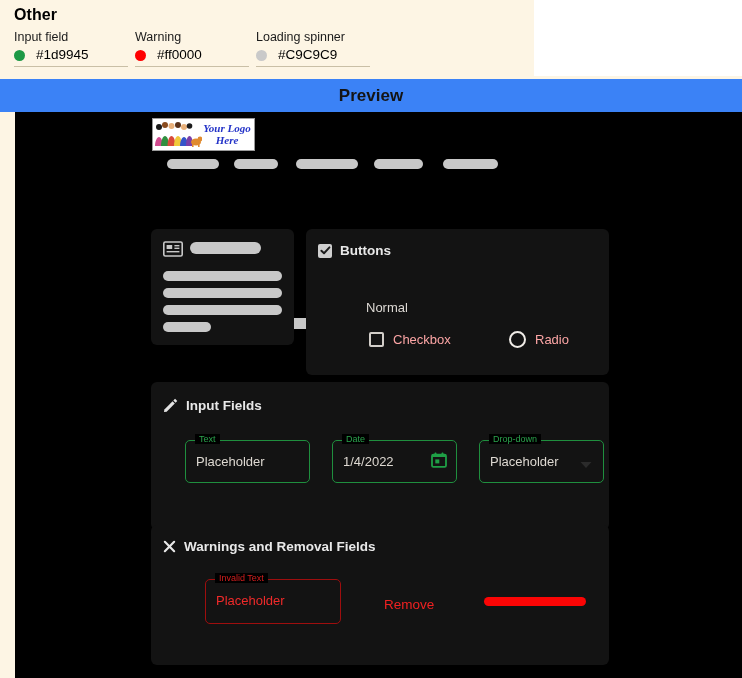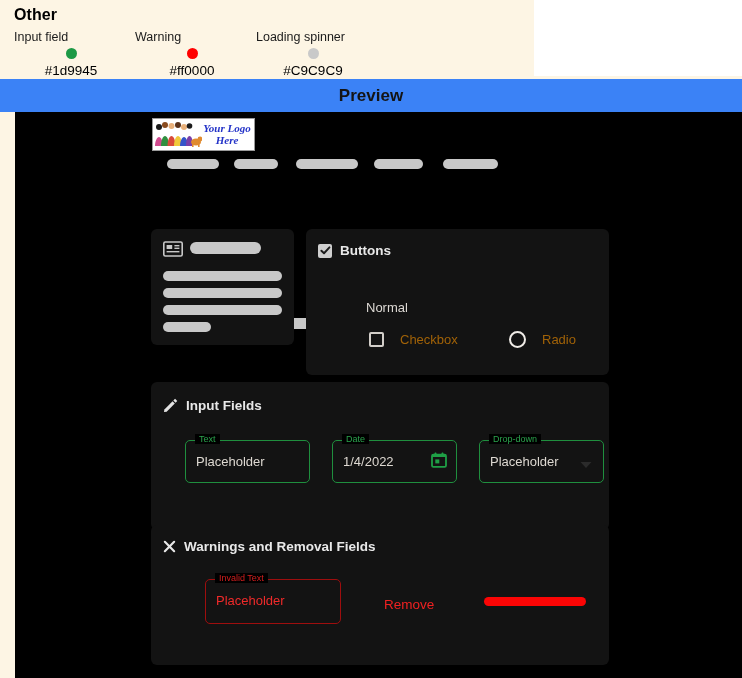--- a/index.html
+++ b/index.html
@@ -43,24 +43,23 @@
   .swatch-label {
     font-size: 12.5px;
     color: #1a1a1a;
     line-height: 15px;
     margin-bottom: 3px;
     white-space: nowrap;
   }
   .swatch-value-row {
     display: flex;
     align-items: center;
-    gap: 5px;
+    gap: 11px;
     border-bottom: 1px solid #c9bfa6;
     padding-bottom: 4px;
-    flex-direction: column;
   }
   .swatch-dot {
     width: 11px;
     height: 11px;
     border-radius: 50%;
     flex: 0 0 auto;
   }
   .swatch-hex {
     font-size: 13.5px;
     color: #000;
@@ -180,22 +179,22 @@
     background: #cfcfcf;
     border: none;
     border-radius: 4px;
     padding: 8px 16px;
     font-family: "Liberation Sans", sans-serif;
     box-shadow: 0 1px 3px rgba(0,0,0,.6);
   }
   .ctrl-row {
     display: flex;
     align-items: center;
-    gap: 16px;
-    color: #a16207;
+    gap: 9px;
+    color: #fca5a5;
     font-size: 13px;
   }
   .chk-empty {
     width: 15px; height: 15px;
     border: 2px solid #d2cec9;
     border-radius: 2px;
     box-sizing: border-box;
   }
   .radio-empty {
     width: 17px; height: 17px;

